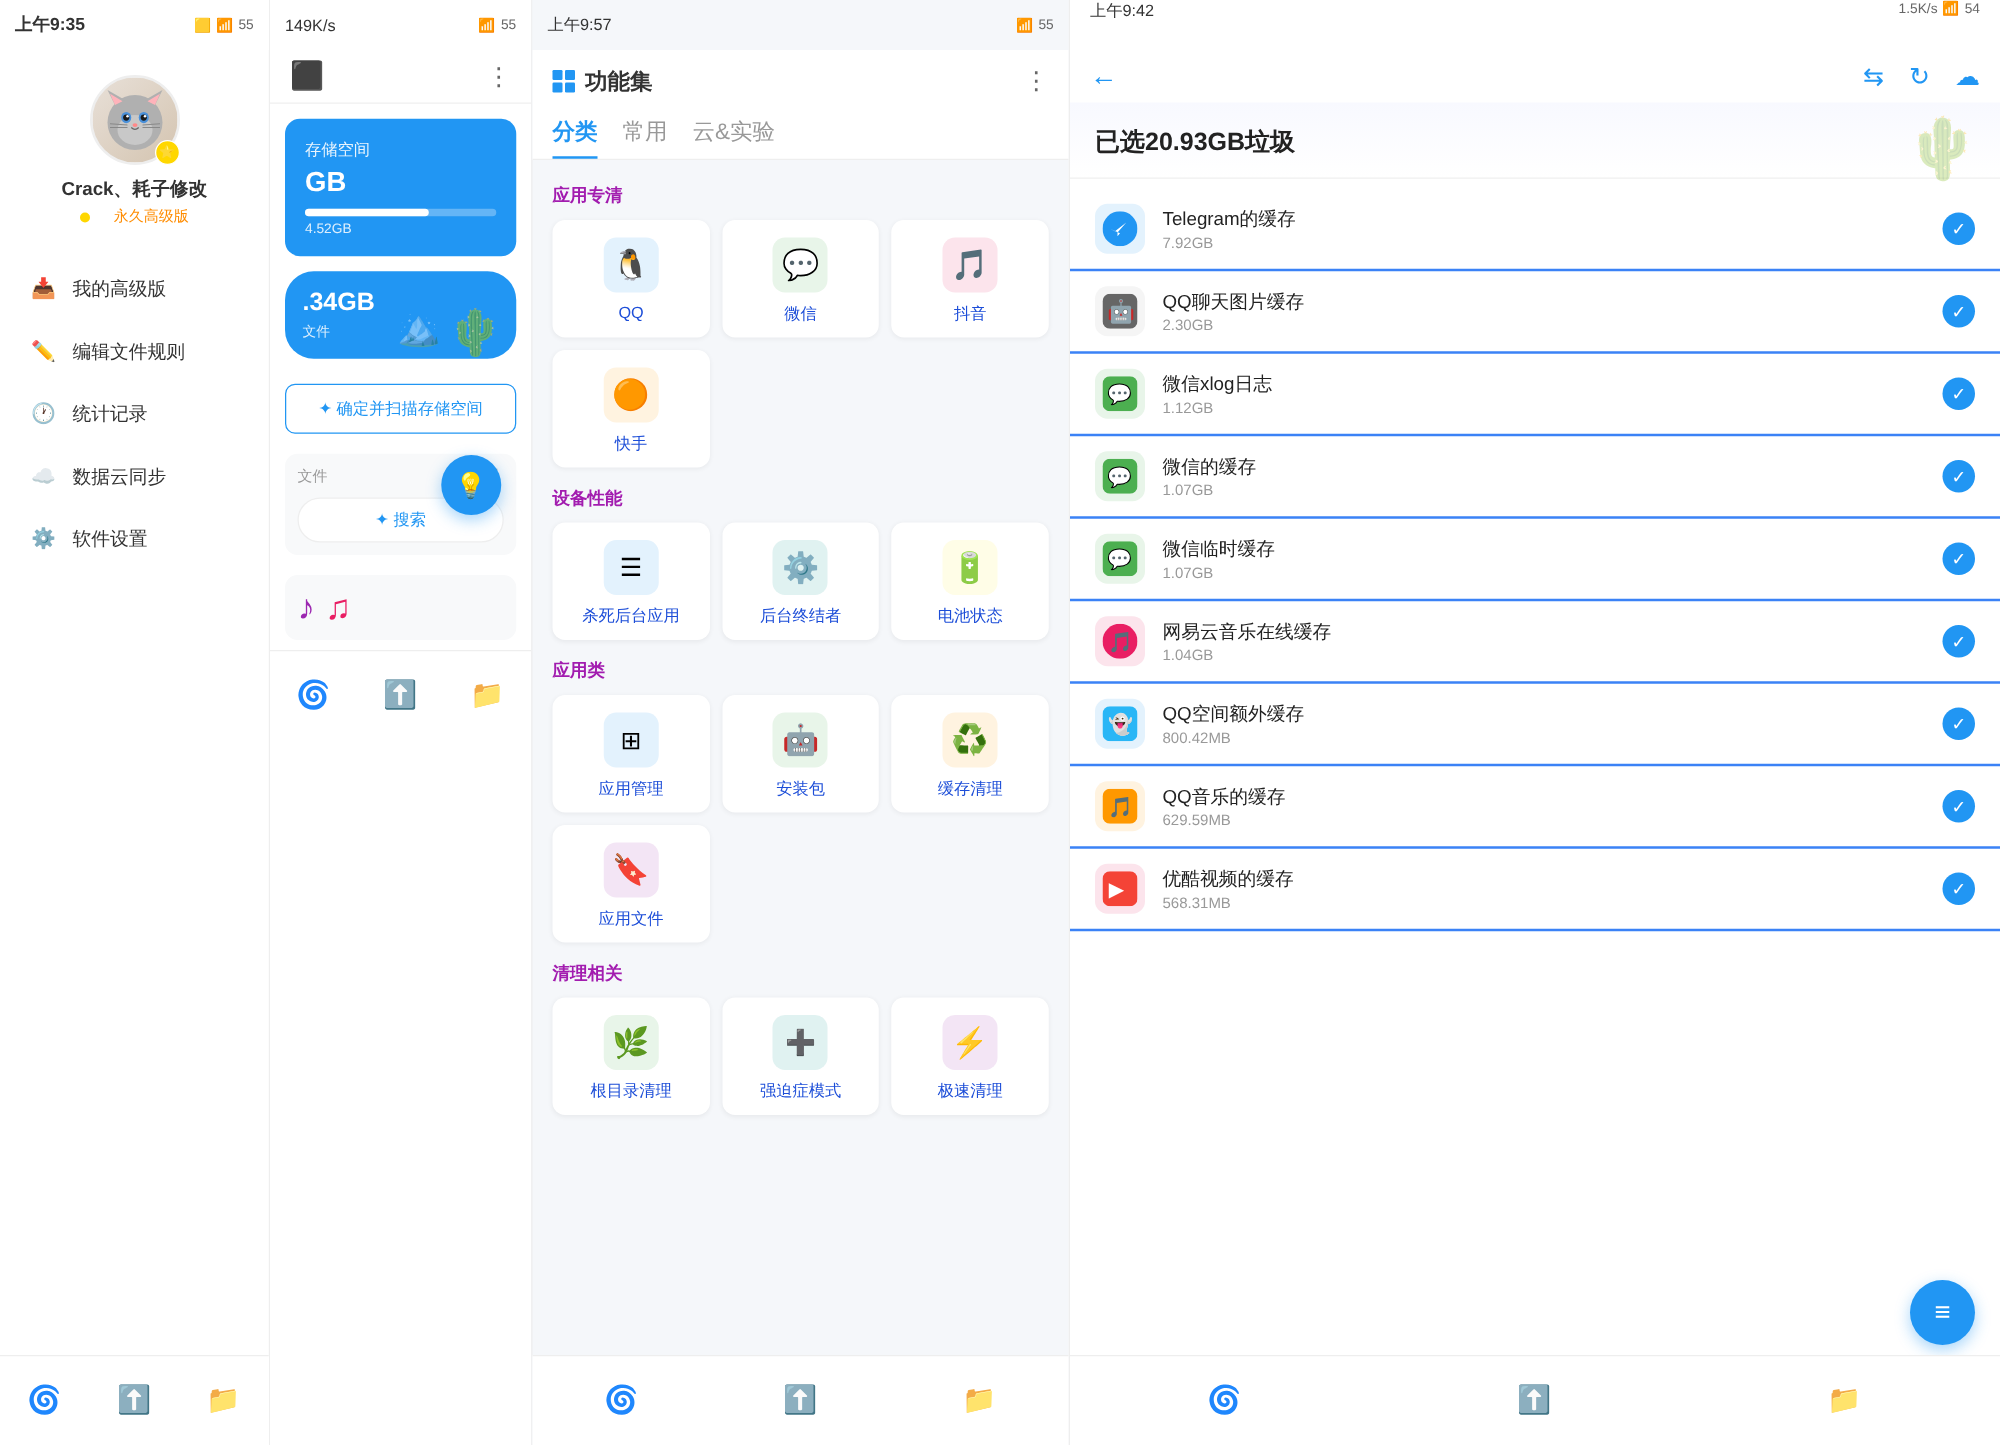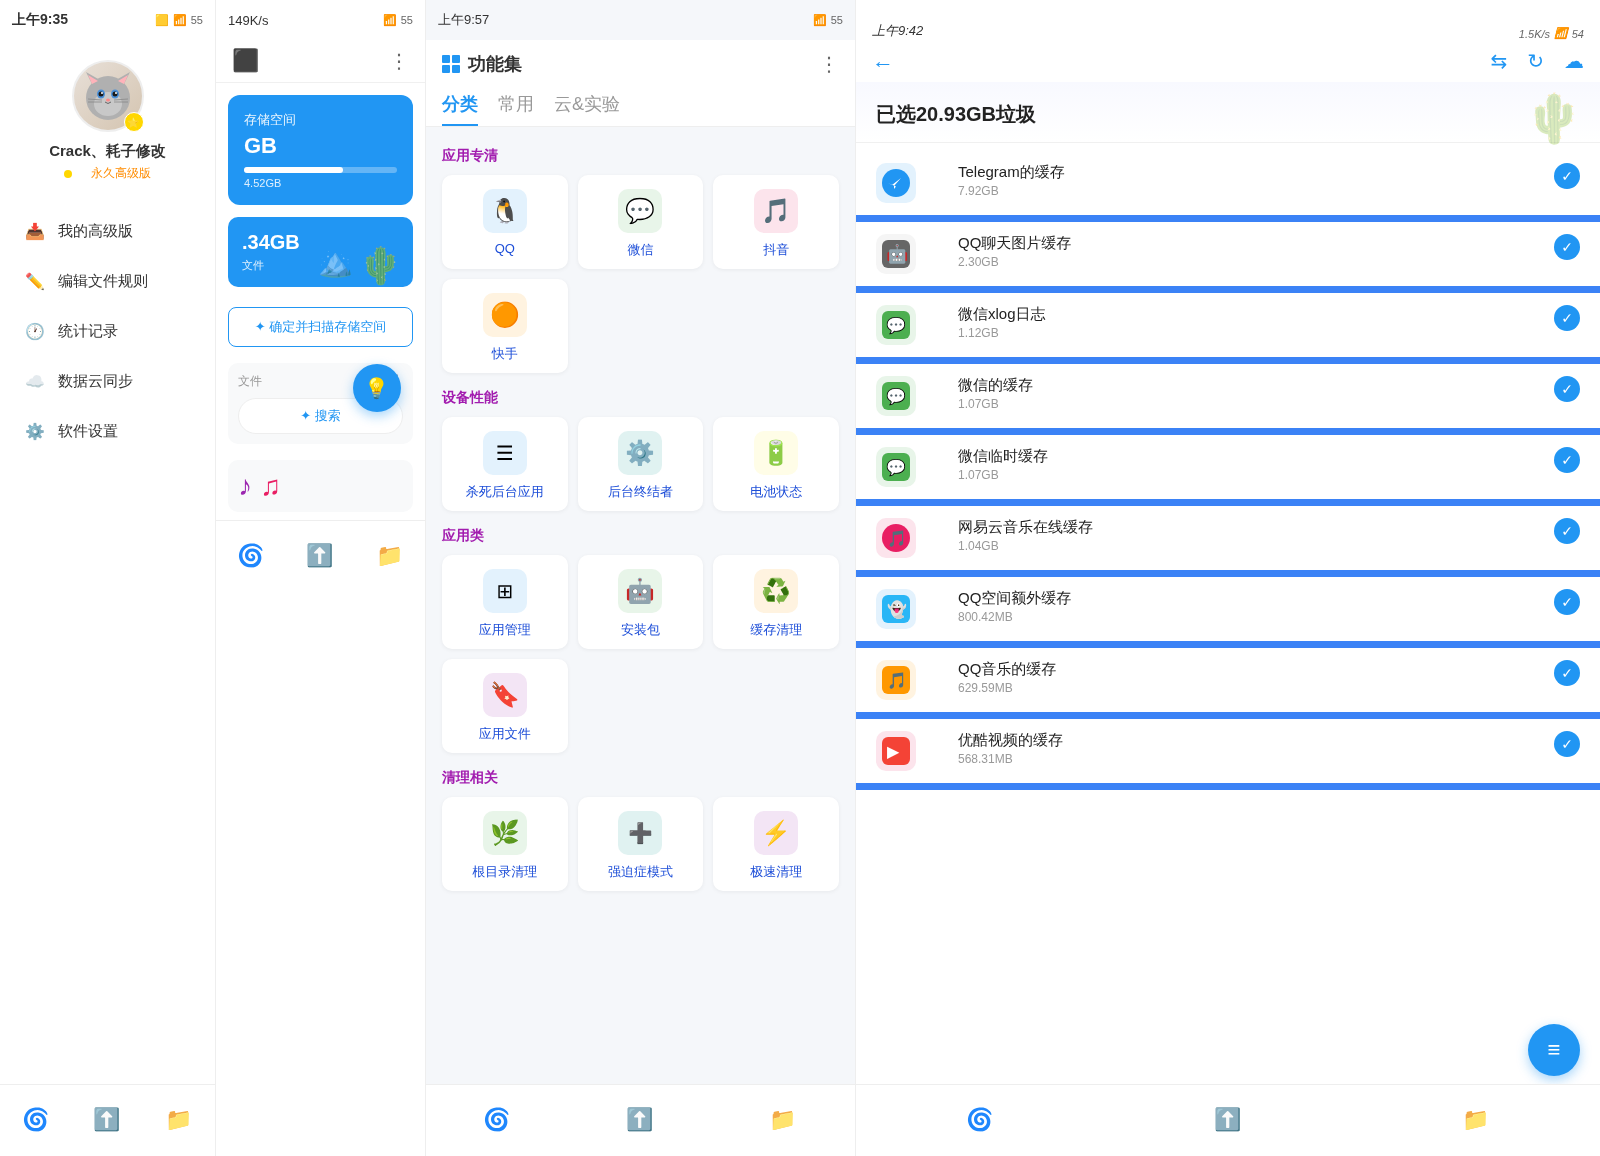--- a/index.html
+++ b/index.html
@@ -209,21 +209,21 @@
     .progress-bar-fill {
       background: #fff;
       height: 6px;
       border-radius: 3px;
     }
     .storage-used { font-size: 11px; opacity: 0.85; }
 
     .storage-card2 {
       background: #2196F3;
       margin: 0 12px 12px;
-      border-radius: 10px;
+      border-radius: 23px;
       padding: 14px;
       color: #fff;
       position: relative;
       overflow: hidden;
     }
 
     .cactus-decoration {
       position: absolute;
       right: 10px;
       bottom: 0;
@@ -445,26 +445,25 @@
       background: #fff;
       display: flex;
       flex-direction: column;
       border-left: 1px solid #eee;
     }
 
     .panel4-status {
       height: 40px;
       background: #fff;
       display: flex;
-      align-items: flex-end;
+      align-items: flex-start;
       padding: 0 16px;
       justify-content: space-between;
       font-size: 13px;
       color: #333;
-      font-style: italic;
     }
 
     .panel4-header {
       display: flex;
       align-items: center;
       justify-content: space-between;
       padding: 8px 16px;
     }
 
     .panel4-actions {
@@ -502,25 +501,24 @@
     }
 
     .junk-list {
       flex: 1;
       overflow-y: auto;
       padding: 8px 0;
     }
 
     .junk-item {
       display: flex;
-      align-items: flex-start;
+      align-items: center;
       padding: 12px 20px;
-      border-bottom: 7px solid #3b82f6;
+      border-bottom: 2px solid #3b82f6;
       cursor: pointer;
-      gap: 28px;
     }
 
     .junk-app-icon {
       width: 40px;
       height: 40px;
       border-radius: 10px;
       display: flex;
       align-items: center;
       justify-content: center;
       font-size: 22px;

